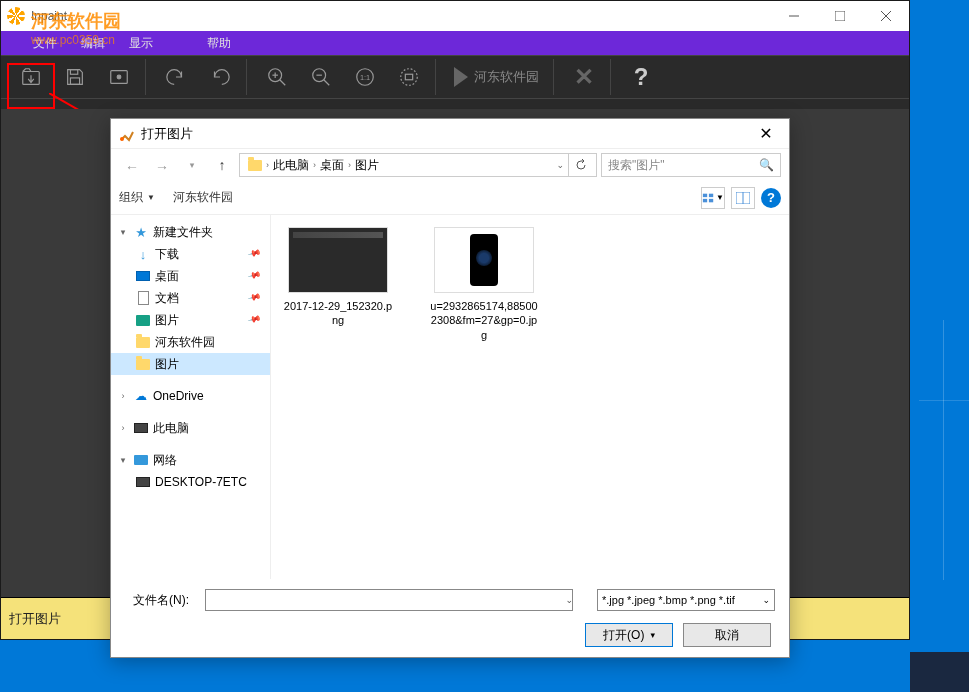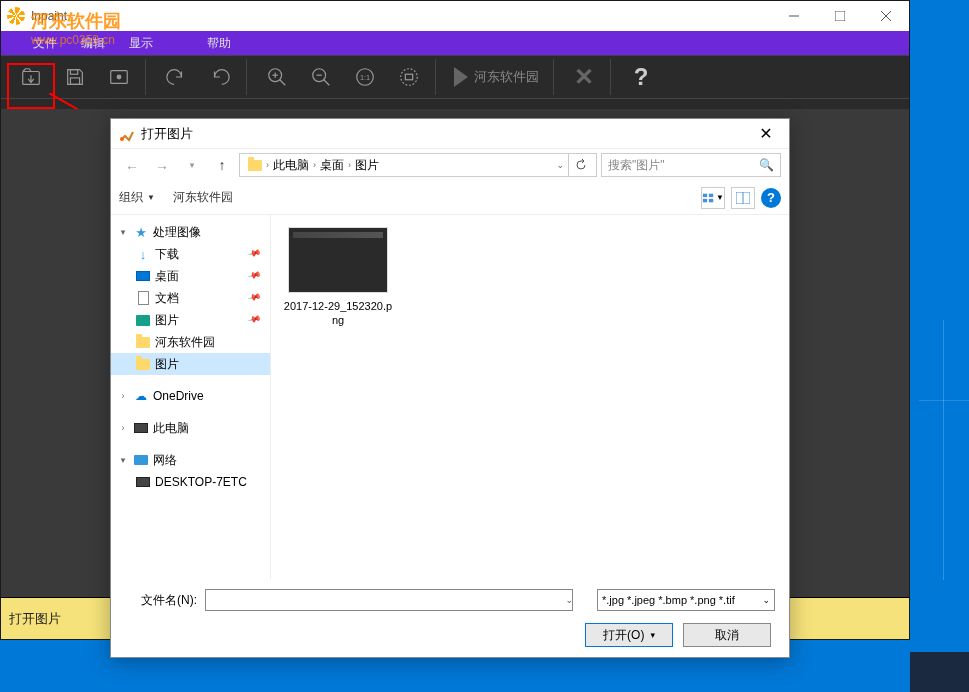--- a/index.html
+++ b/index.html
@@ -87,21 +87,21 @@
 .thumb { width: 100px; height: 66px; border: 1px solid #ddd; margin-bottom: 6px; }
 .thumb1 { background: #2a2a2a; position: relative; }
 .thumb1::before { content: ''; position: absolute; top: 4px; left: 4px; right: 4px; height: 6px; background: linear-gradient(90deg, #444 0%, #555 100%); }
 .thumb2 { background: #fff; display: flex; align-items: center; justify-content: center; }
 .phone { width: 28px; height: 52px; background: #000; border-radius: 4px; position: relative; }
 .phone::after { content: ''; position: absolute; top: 16px; left: 6px; width: 16px; height: 16px; border-radius: 50%; background: radial-gradient(circle, #1a3a6a 40%, #000 100%); }
 .file-name { font-size: 11px; text-align: center; line-height: 1.3; word-break: break-all; }
 
 .fd-bottom { padding: 10px 14px; display: flex; flex-direction: column; gap: 8px; }
 .fd-row { display: flex; align-items: center; gap: 8px; }
-.fd-label { font-size: 12px; width: 72px; text-align: right; }
+.fd-label { font-size: 12px; width: 72px; text-align: center; }
 .fd-input { flex: 1; height: 22px; border: 1px solid #888; font-size: 12px; padding: 0 4px; }
 .fd-combo { width: 178px; height: 22px; border: 1px solid #888; font-size: 11px; padding: 0 4px; display: flex; align-items: center; }
 .fd-combo-ar { margin-left: auto; font-size: 9px; }
 .fd-buttons { display: flex; justify-content: flex-end; gap: 10px; padding-right: 4px; padding-top: 4px; }
 .fd-btn { width: 88px; height: 24px; border: 1px solid #888; background: #e8e8e8; font-size: 12px; display: flex; align-items: center; justify-content: center; }
 .fd-btn.primary { border: 1px solid #0078d7; margin-left: 35px; }
 
 
 .desktop-strip { position: absolute; right: 0; top: 0; width: 59px; height: 692px; background: #0078d7; }
 .taskbar-strip { position: absolute; bottom: 0; right: 0; width: 59px; height: 40px; background: #1a2840; }
@@ -308,21 +308,21 @@
         </div>
       <div class="vb help">?</div>
     </div>
   </div>
 
   <div class="fd-body">
     <div class="fd-sidebar">
       <div class="tree-item">
           <span class="tree-caret">▾</span>
           <span class="tree-icon star-icon">★</span>
-          <span>处理图像</span>
+          <span>新建文件夹</span>
         </div>
       <div class="tree-item">
           <span class="tree-spacer"></span>
           <span class="tree-icon dl-icon">↓</span>
           <span>下载</span>
           <span class="pin">📌</span>
         </div>
       <div class="tree-item">
           <span class="tree-spacer"></span>
           <span class="tree-icon">
@@ -389,20 +389,26 @@
             <span class="pc-icon"></span>
           </span>
           <span>DESKTOP-7ETC</span>
         </div>
     </div>
 
     <div class="fd-content">
       <div class="file-item">
         <div class="thumb thumb1"></div>
         <div class="file-name">2017-12-29_152320.png</div>
+      </div>
+      <div class="file-item">
+        <div class="thumb thumb2">
+            <div class="phone"></div>
+          </div>
+        <div class="file-name">u=2932865174,885002308&amp;fm=27&amp;gp=0.jpg</div>
       </div>
     </div>
   </div>
 
   <div class="fd-bottom">
     <div class="fd-row">
       <span class="fd-label">文件名(N):</span>
       <input class="fd-input" style="position: relative;">
       <span style="position:relative;left:-16px;font-size:9px;color:#555;pointer-events:none">⌄</span>
       <div class="fd-combo">

